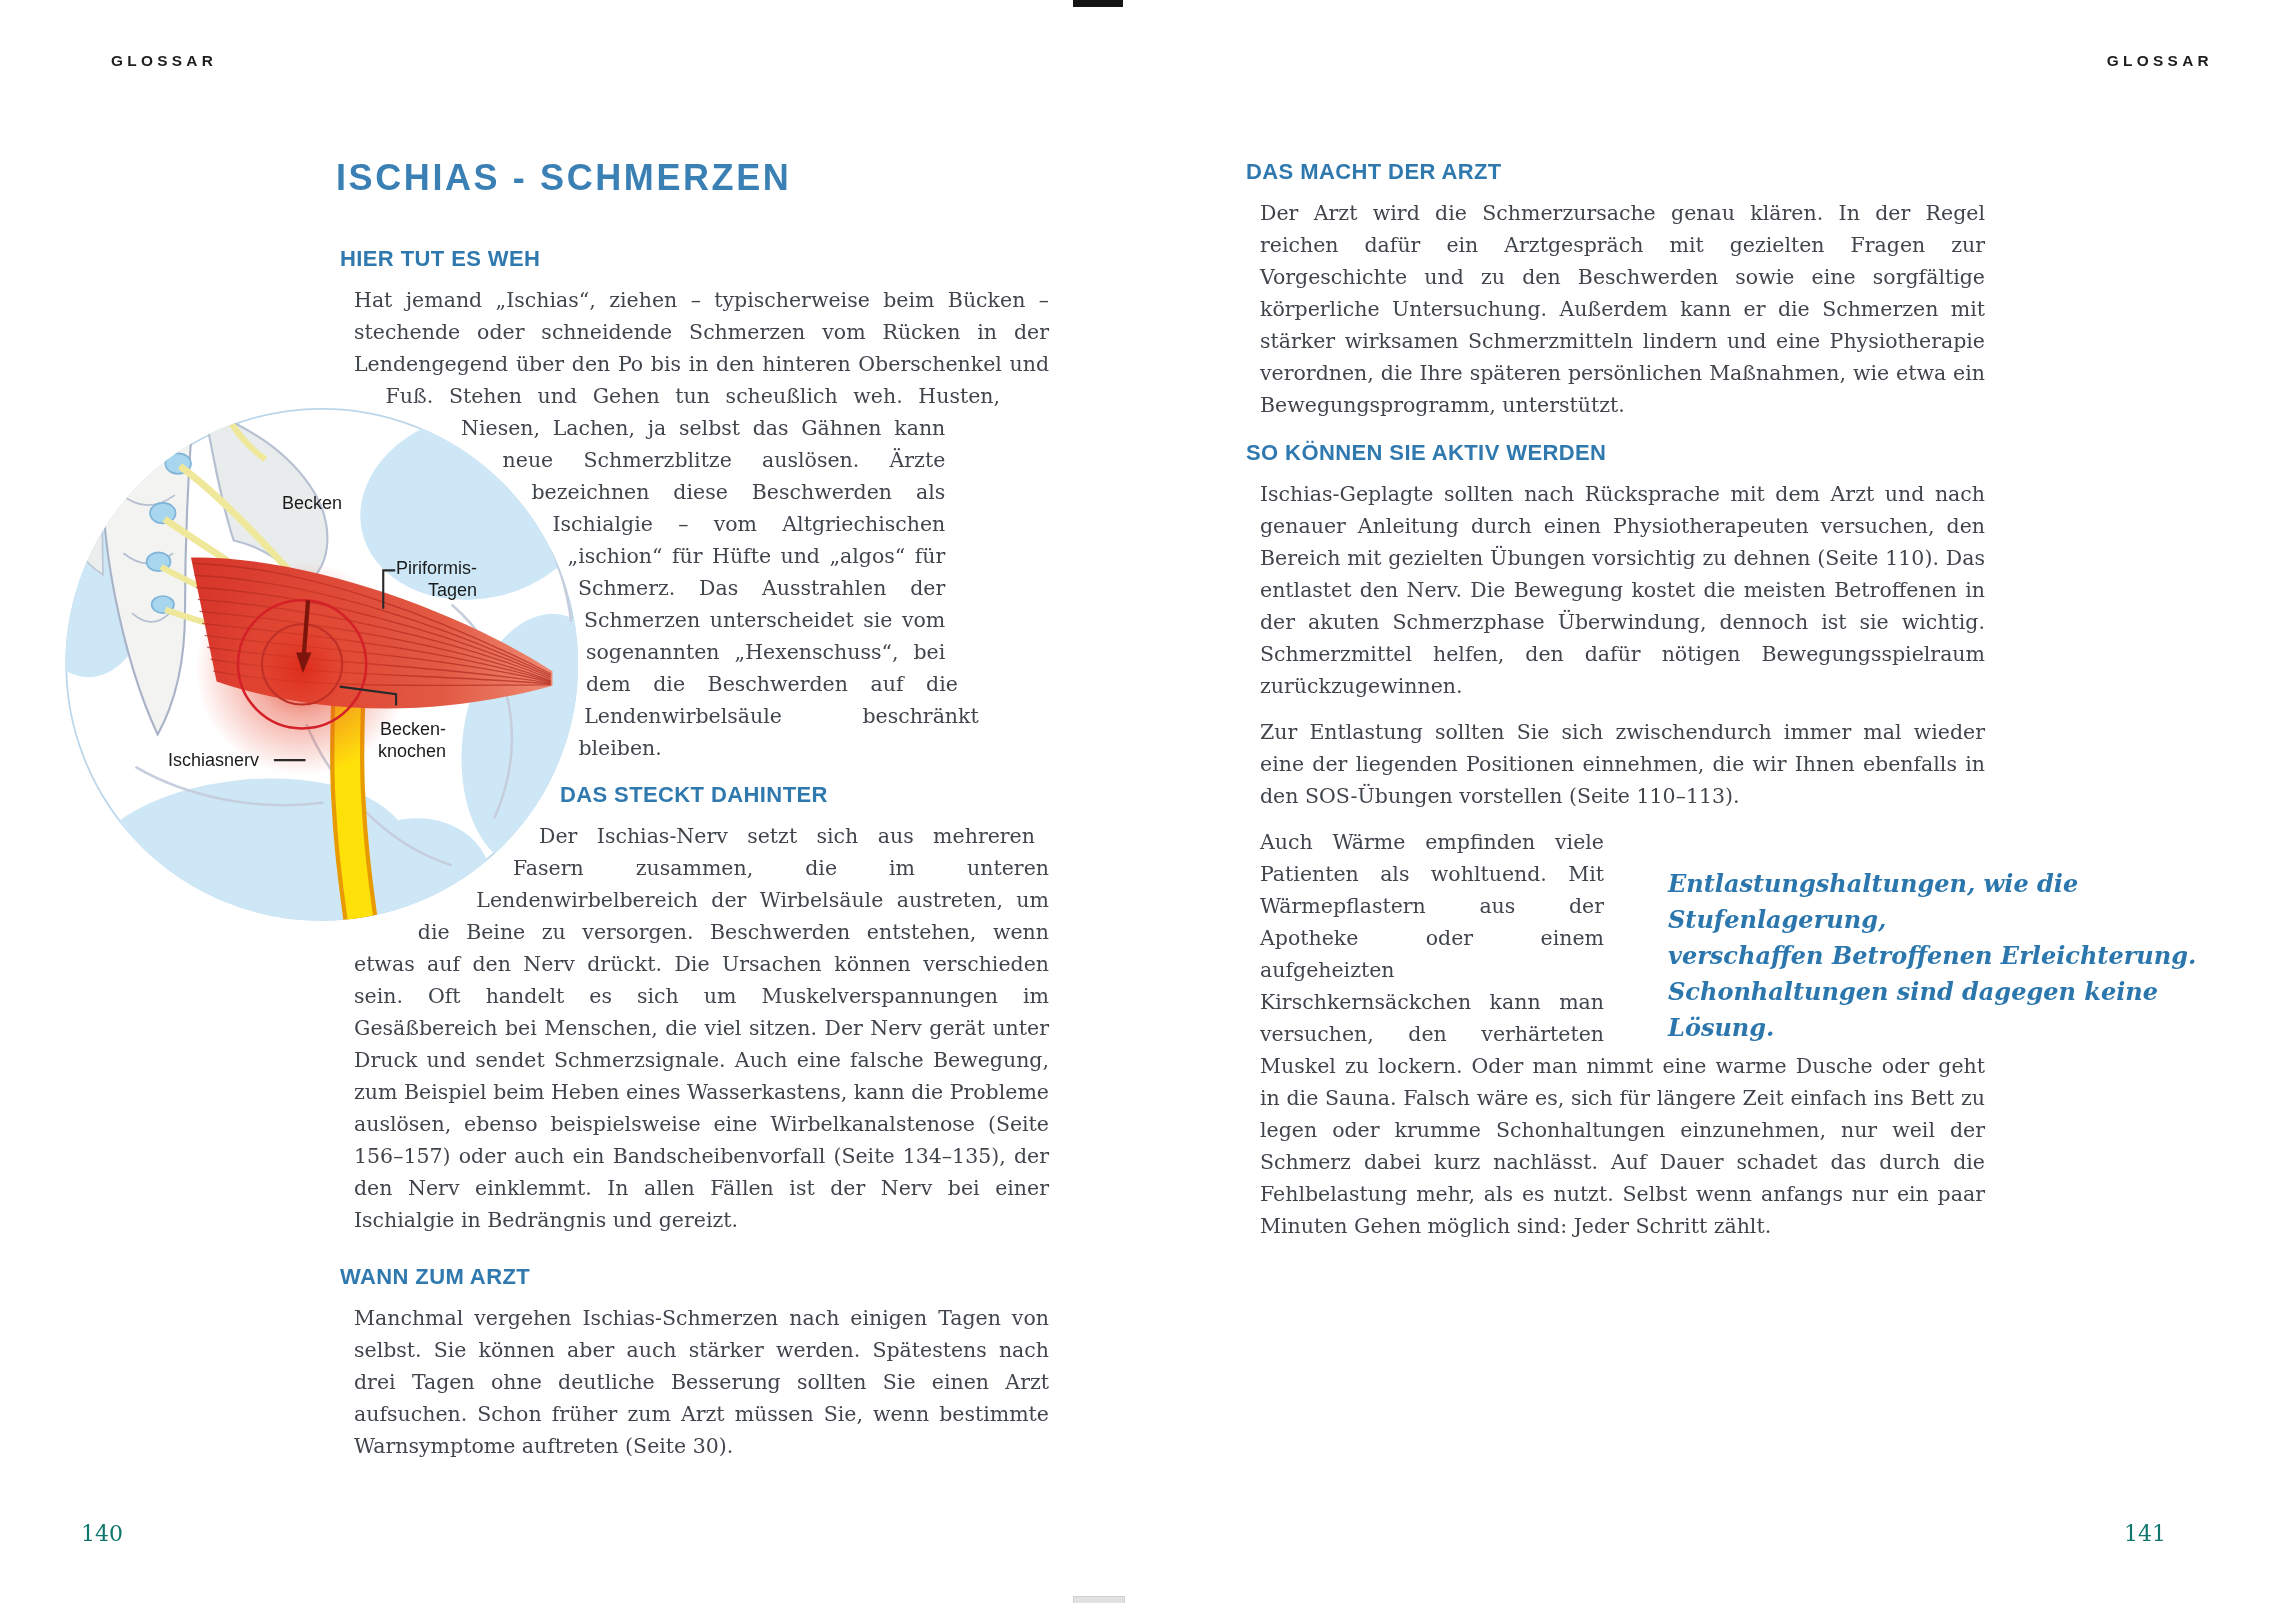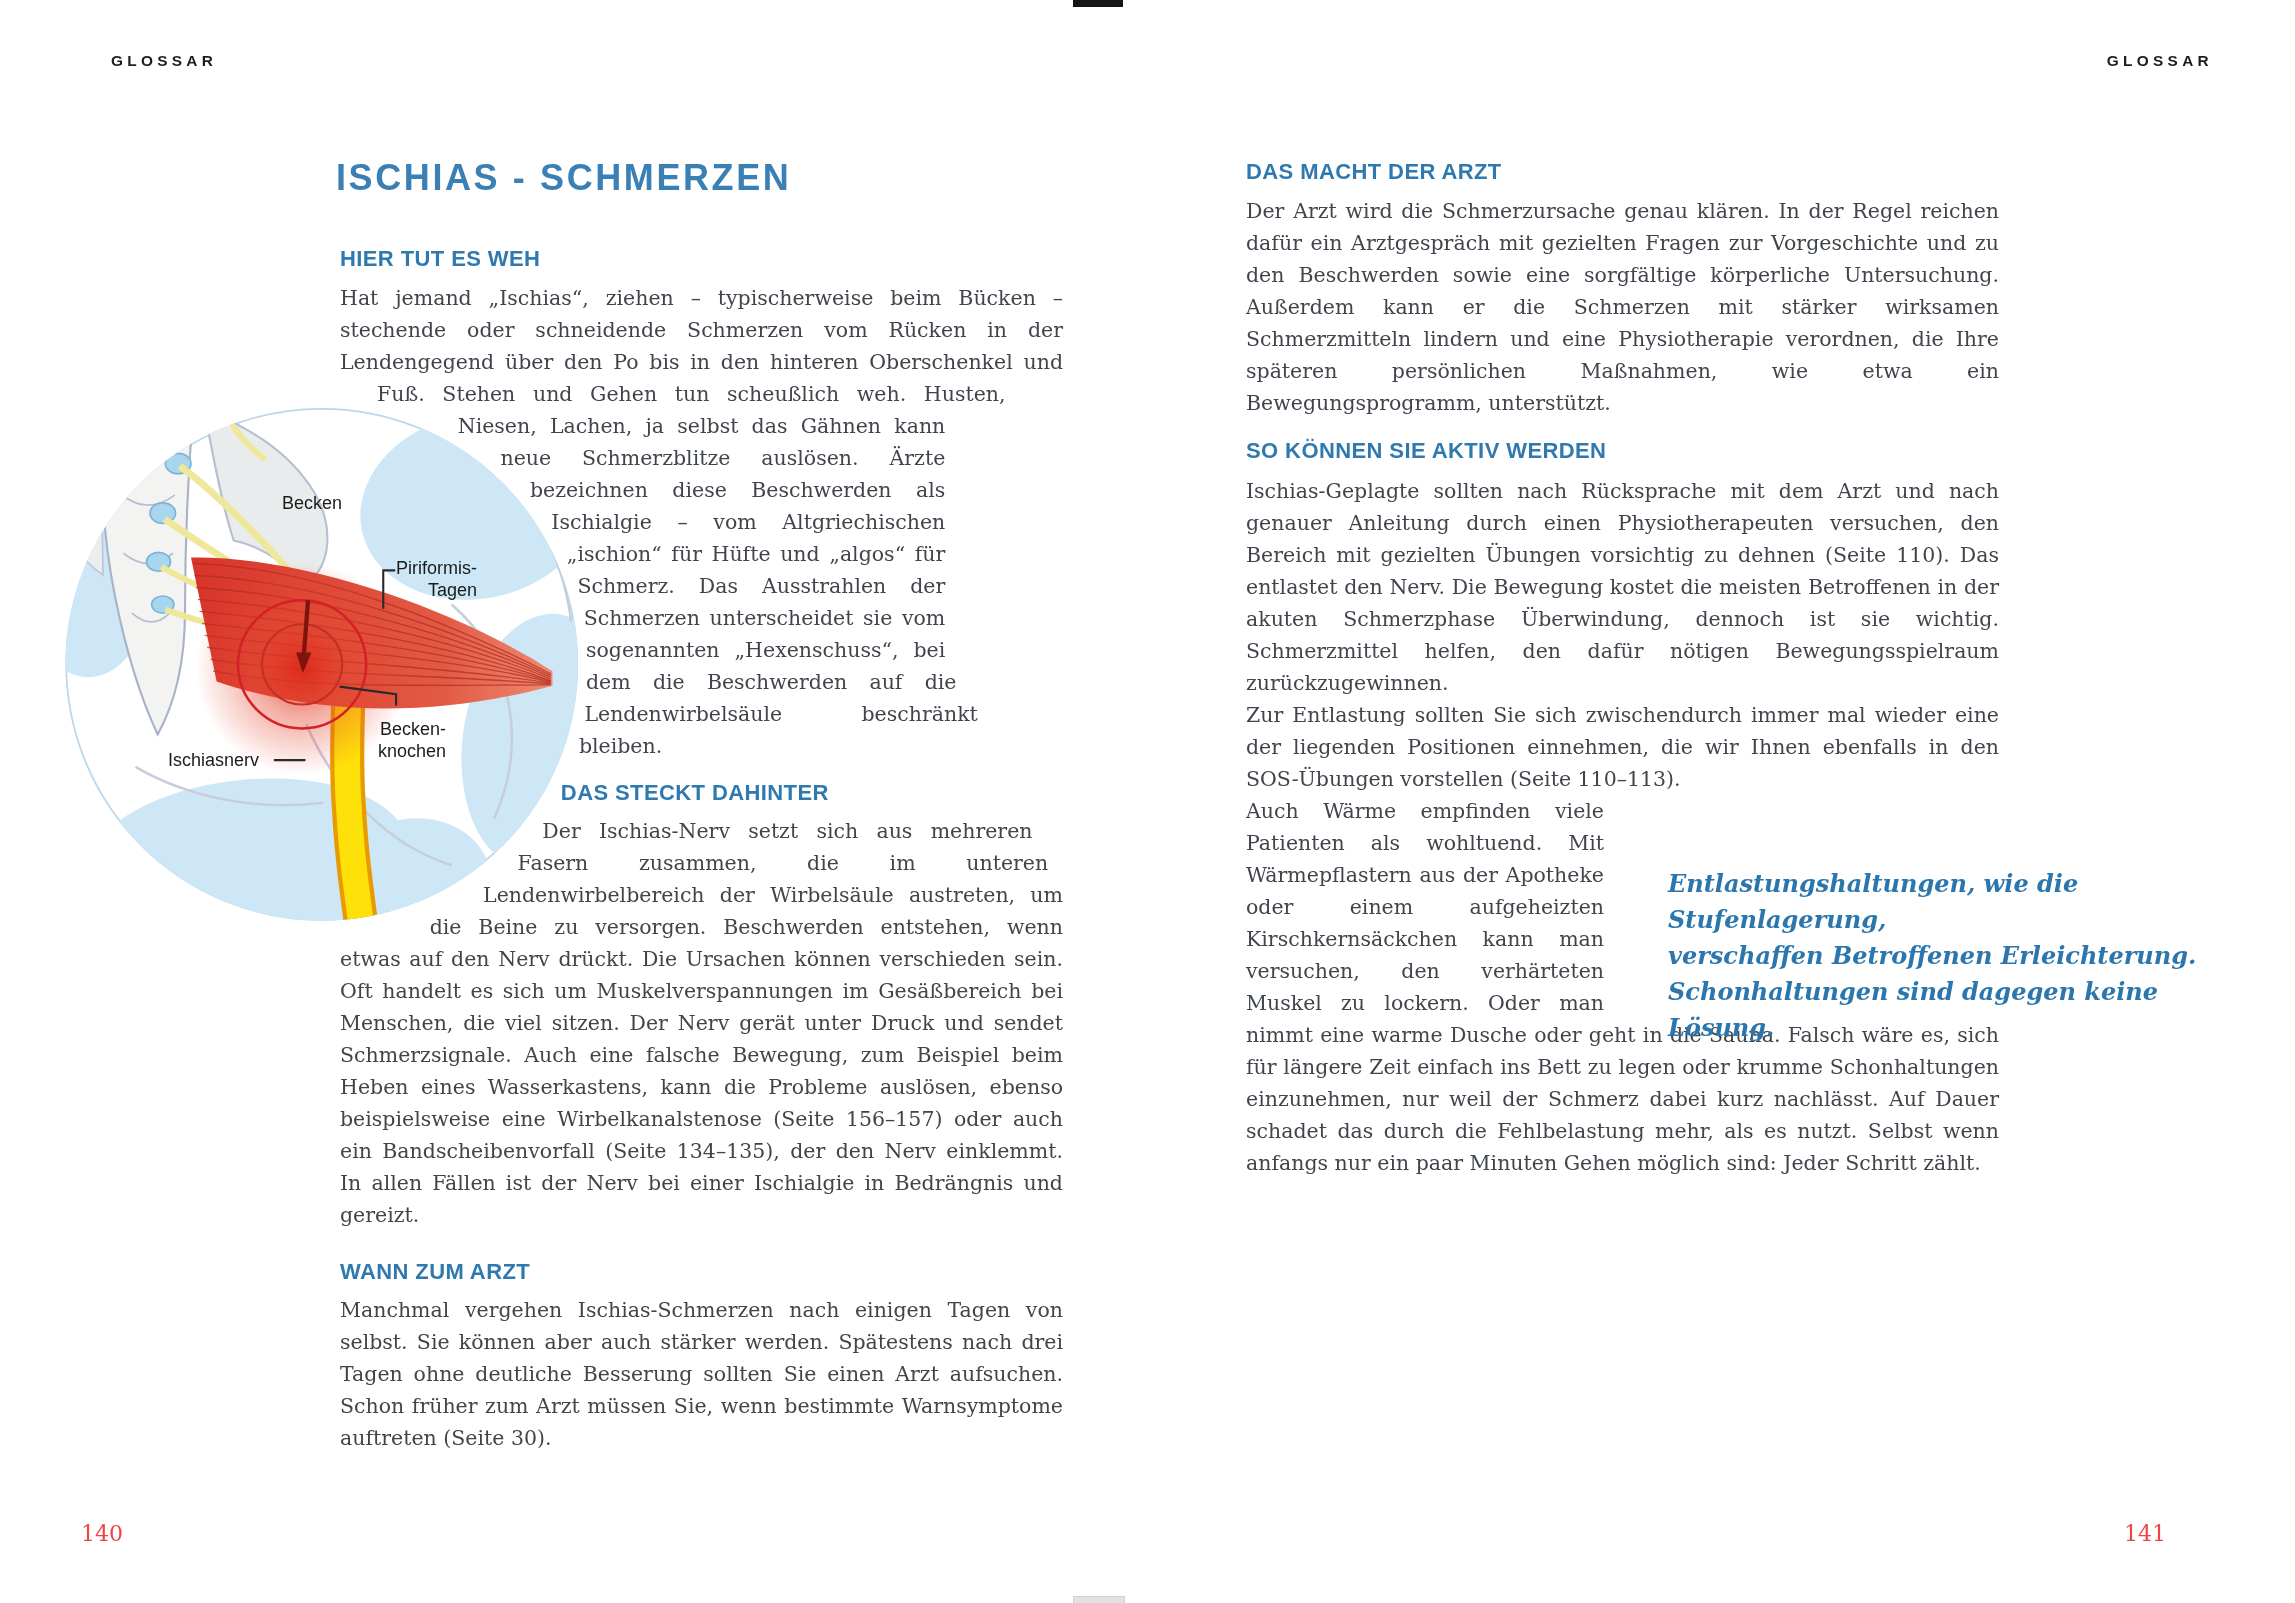--- a/index.html
+++ b/index.html
@@ -8,36 +8,36 @@
   
   .mark{position:absolute;left:1073px;width:50px;height:6.8px;}
   .mark.top{top:0;background:#151515;}
   .mark.bottom{top:1596px;background:#e2e2e2;border:0.9px solid #d0d0d0;}
   
   .runhead{position:absolute;top:51px;font:bold 15.4px/19px "Liberation Sans",sans-serif;
            letter-spacing:4.3px;color:#1d1d1b;margin-left:36px;}
   .runhead.left{left:75px;}
   .runhead.right{right:82px;}
   
-  .pagenum{position:absolute;top:1521px;font:22px/26px "DejaVu Serif",serif;color:#ef4444;}
+  .pagenum{position:absolute;top:1521px;font:22px/26px "DejaVu Serif",serif;color:#0f766e;}
   .pagenum.left{left:81px;}
   .pagenum.right{right:129px;}
   
   .title{position:absolute;left:336px;top:133px;font:bold 36px/41px "Liberation Sans",sans-serif;
          letter-spacing:2.6px;color:#3b80b4;white-space:nowrap;}
   
   .col{position:absolute;color:#40454c;}
   .col-left{left:340px;top:248px;width:723px;}
   .col-right{left:1246px;top:161px;width:753px;}
   .col h2{margin:0 0 12px 0;font:bold 22px/22px "Liberation Sans",sans-serif;
           letter-spacing:0.4px;color:#2f79af;}
   .col-left h2.h-mid{margin:19.7px 0 11px 0;}
   .col-left h2.h-low{margin:30px 0 11px 0;}
   .col-right h2.h-mid{margin:20.5px 0 13.7px 0;}
-  .col p{margin:0;font:20.5px/32px "DejaVu Serif",serif;text-align:justify;}
+  .col p{margin:14px;font:20.5px/32px "DejaVu Serif",serif;text-align:justify;}
   
   .circ-shape{float:left;width:257px;height:684px;
               shape-outside:circle(265px at -19px 421px);}
   .ramp-shape{float:right;width:128px;height:650px;
               shape-outside:polygon(128px 0px,128px 141px,10.3px 184px,10.3px 402px,
                                     41px 446px,82px 535px,128px 629px,128px 650px);}
   
   .quote-shape{float:right;width:395px;height:158px;margin-top:63px;}
   
   .pullquote{position:absolute;left:1668px;top:866px;width:547px;

